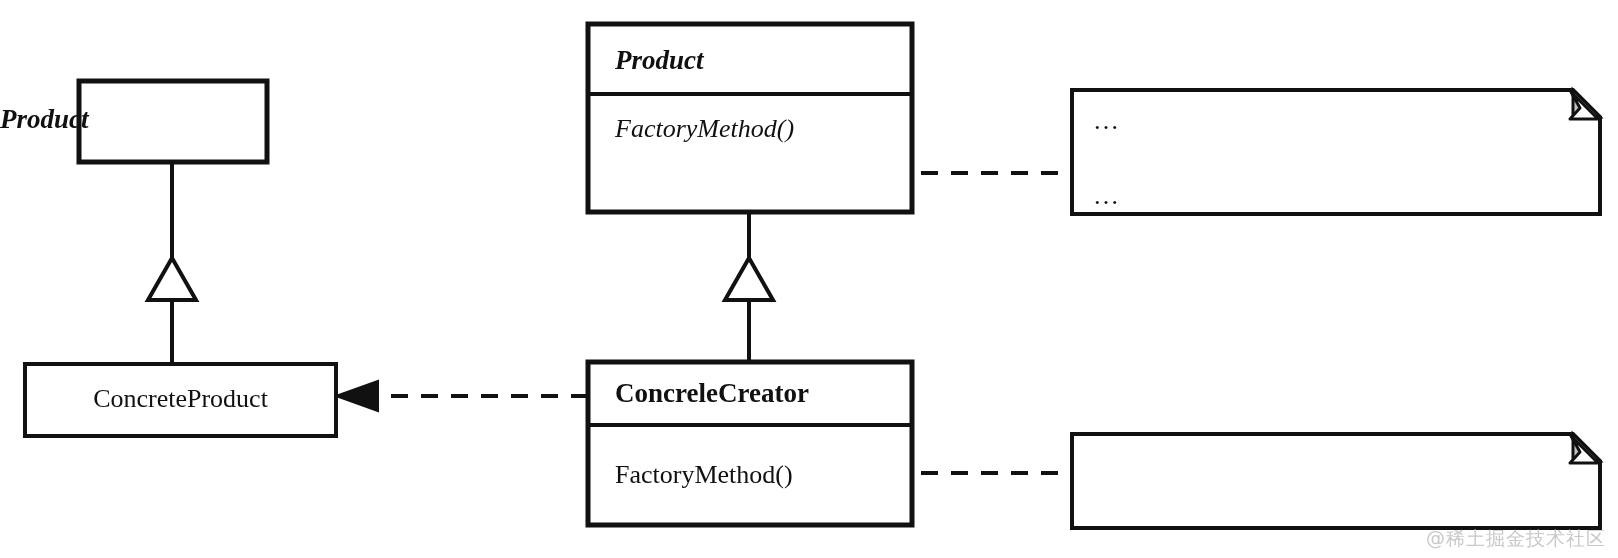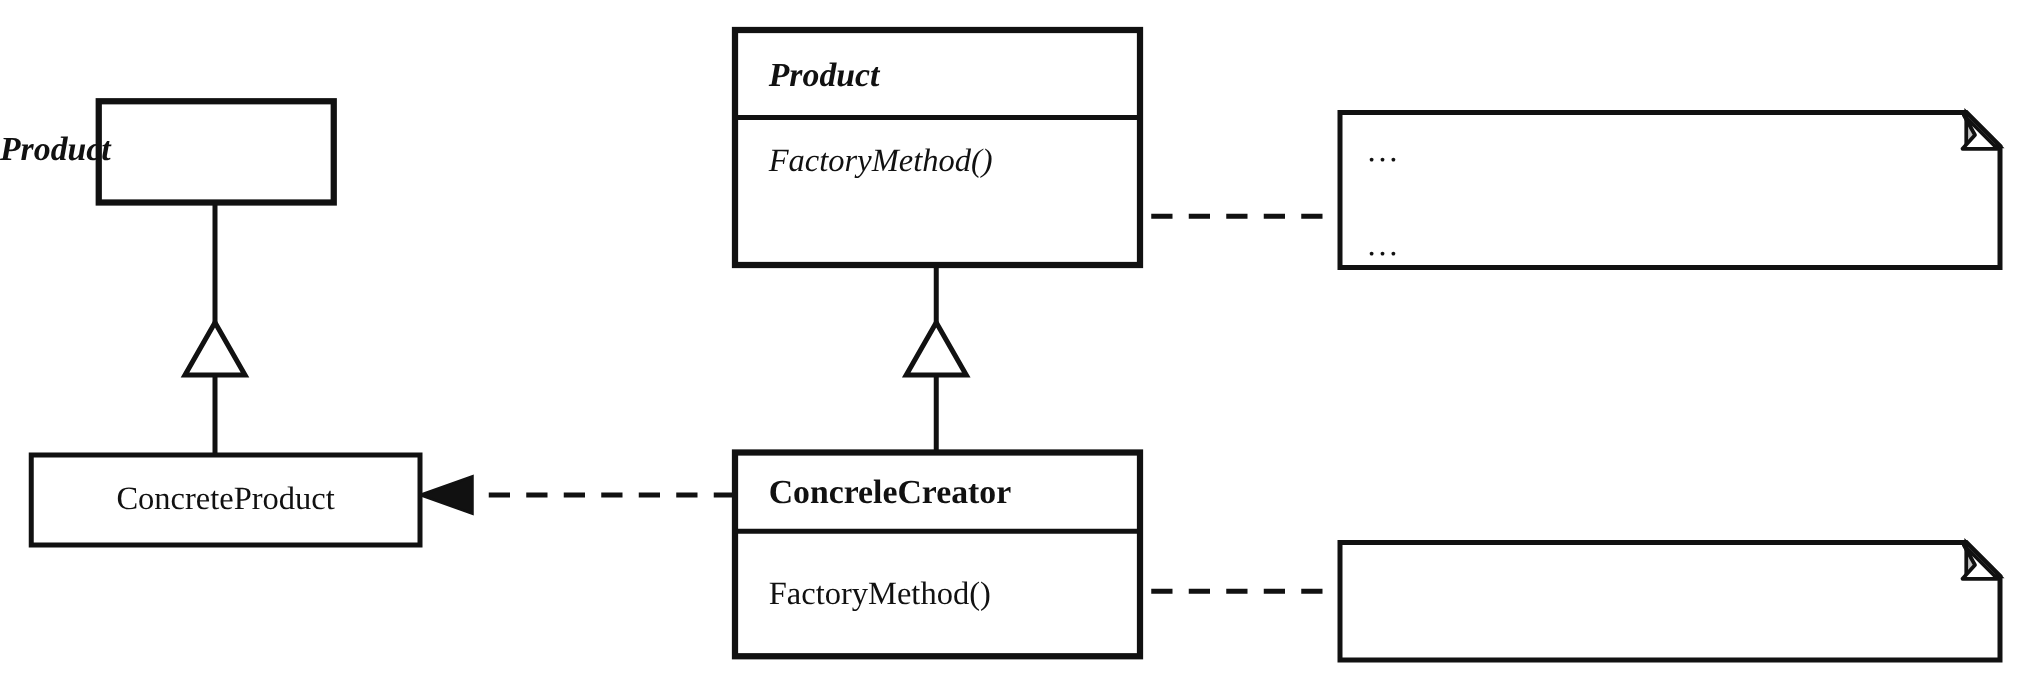--- a/index.html
+++ b/index.html
@@ -144,14 +144,15 @@
   <div class="uml-text cls-name" style="left:615px; top:380px;">ConcreleCreator</div>
 
   <div class="uml-text op-normal" style="left:615px; top:462px;">FactoryMethod()</div>
 
   <div class="uml-text note-ellipsis" style="left:1093px; top:108px;">…</div>
 
 
   <div class="uml-text note-ellipsis" style="left:1093px; top:183px;">…</div>
 
 
+  <div class="watermark">@稀土掘金技术社区</div>
 
 </div>
 
 </body></html>

